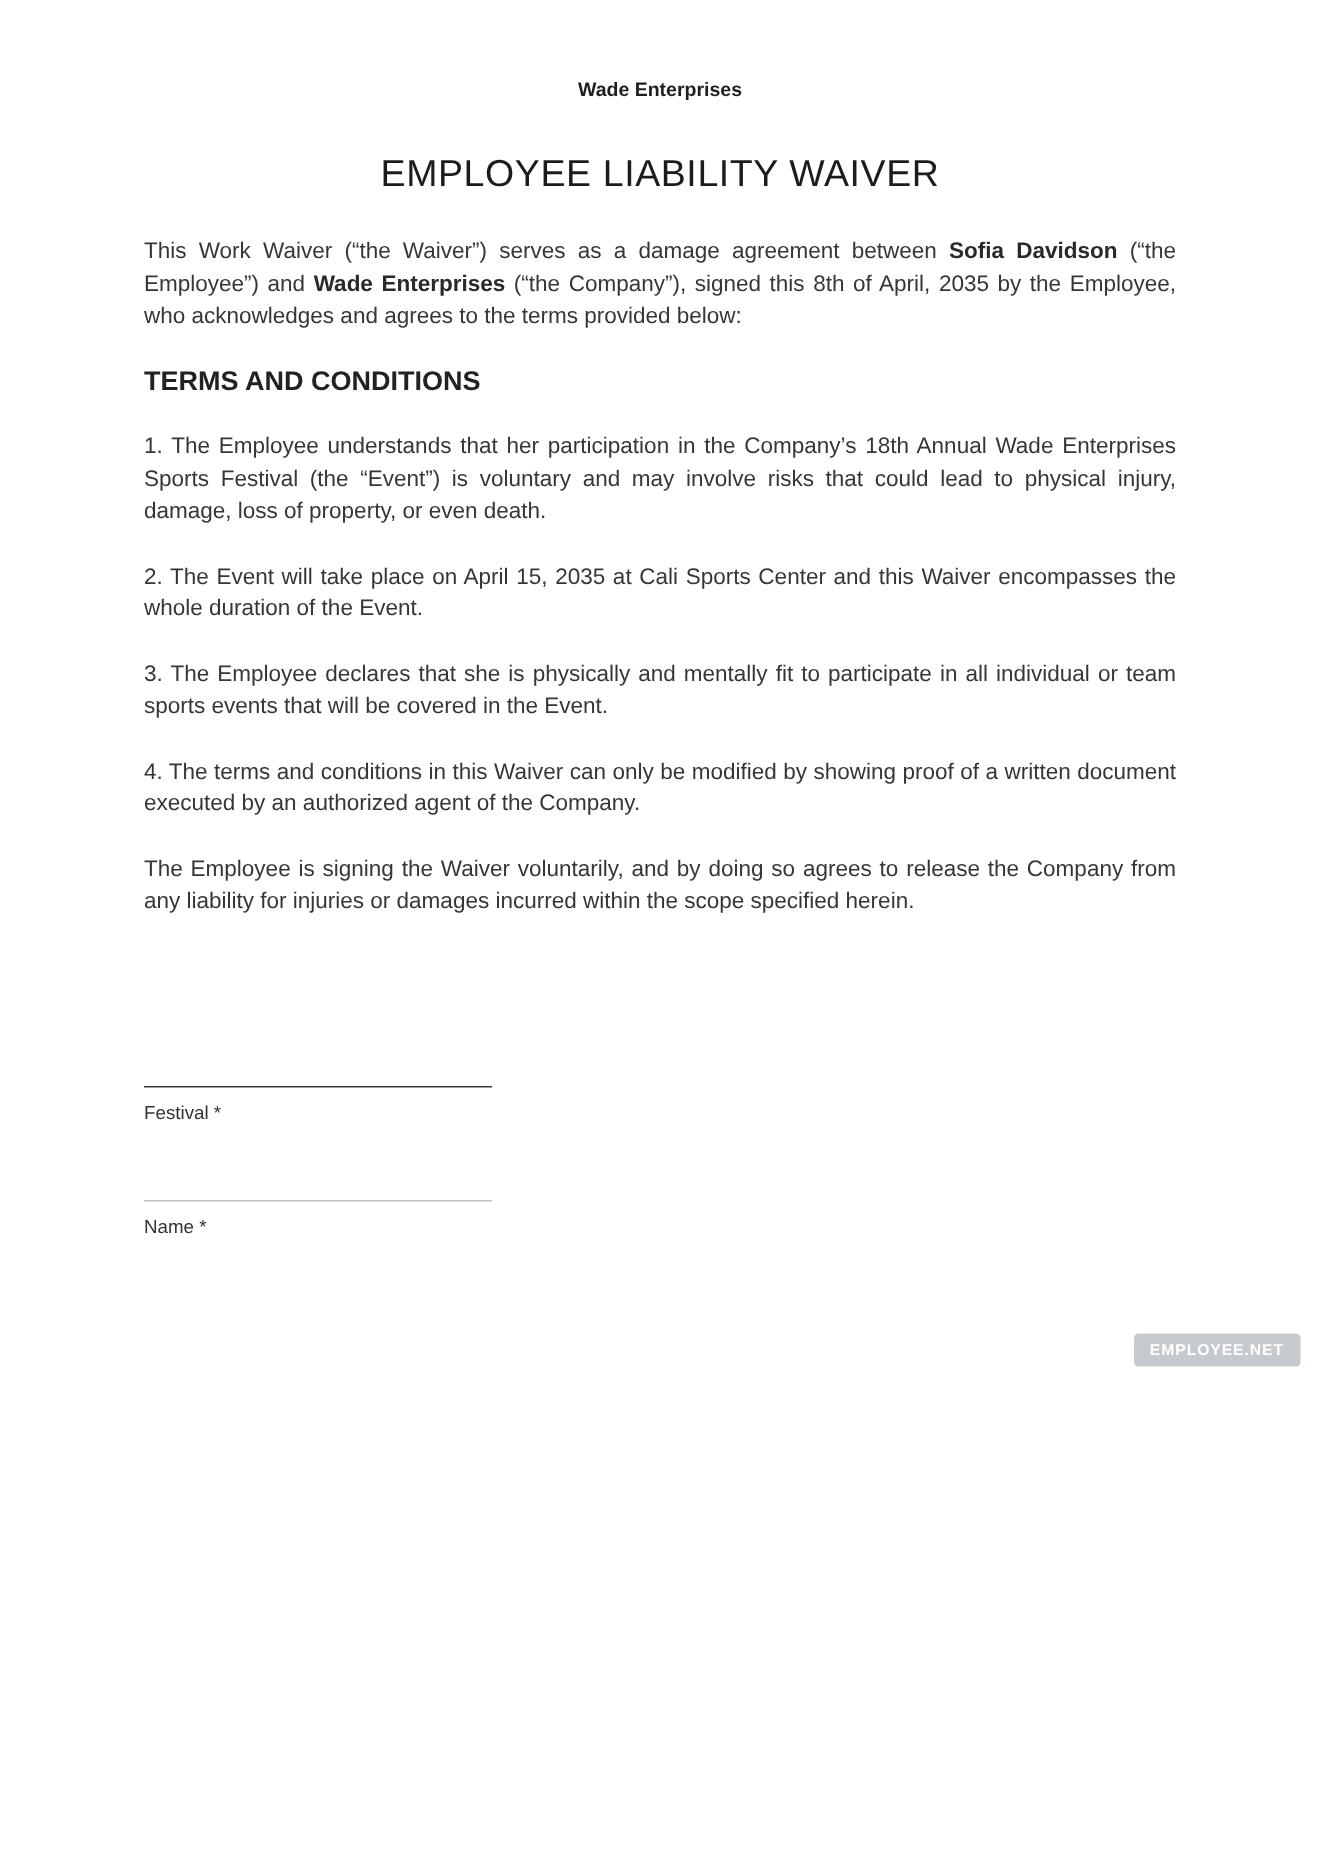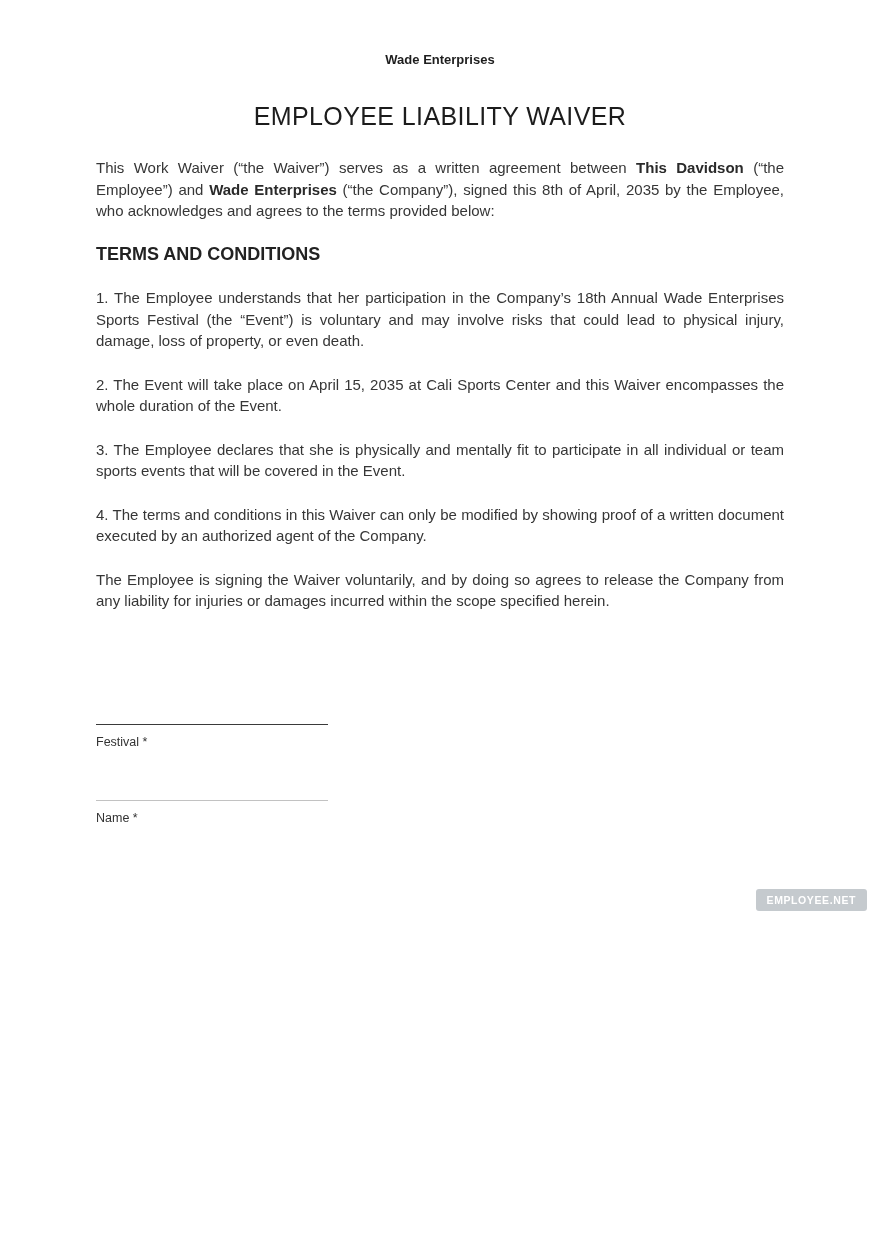--- a/index.html
+++ b/index.html
@@ -90,21 +90,21 @@
 </style>
 </head>
 <body>
 
 <div class="page">
 
   <div class="company">Wade Enterprises</div>
 
   <h1 class="title">EMPLOYEE LIABILITY WAIVER</h1>
 
-  <p class="body-par intro"><span>This Work Waiver (“the Waiver”) serves as a written agreement between </span><strong>This Davidson</strong><span> (“the Employee”) and </span><strong>Wade Enterprises</strong><span> (“the Company”), signed this 8th of April, 2035 by the Employee, who acknowledges and agrees to the terms provided below:</span></p>
+  <p class="body-par intro"><span>This Work Waiver (“the Waiver”) serves as a damage agreement between </span><strong>Sofia Davidson</strong><span> (“the Employee”) and </span><strong>Wade Enterprises</strong><span> (“the Company”), signed this 8th of April, 2035 by the Employee, who acknowledges and agrees to the terms provided below:</span></p>
 
   <h2 class="section-heading">TERMS AND CONDITIONS</h2>
 
   <p class="body-par">1. The Employee understands that her participation in the Company’s 18th Annual Wade Enterprises Sports Festival (the “Event”) is voluntary and may involve risks that could lead to physical injury, damage, loss of property, or even death.</p>
 
   <p class="body-par">2. The Event will take place on April 15, 2035 at Cali Sports Center and this Waiver encompasses the whole duration of the Event.</p>
 
   <p class="body-par">3. The Employee declares that she is physically and mentally fit to participate in all individual or team sports events that will be covered in the Event.</p>
 
   <p class="body-par">4. The terms and conditions in this Waiver can only be modified by showing proof of a written document executed by an authorized agent of the Company.</p>

